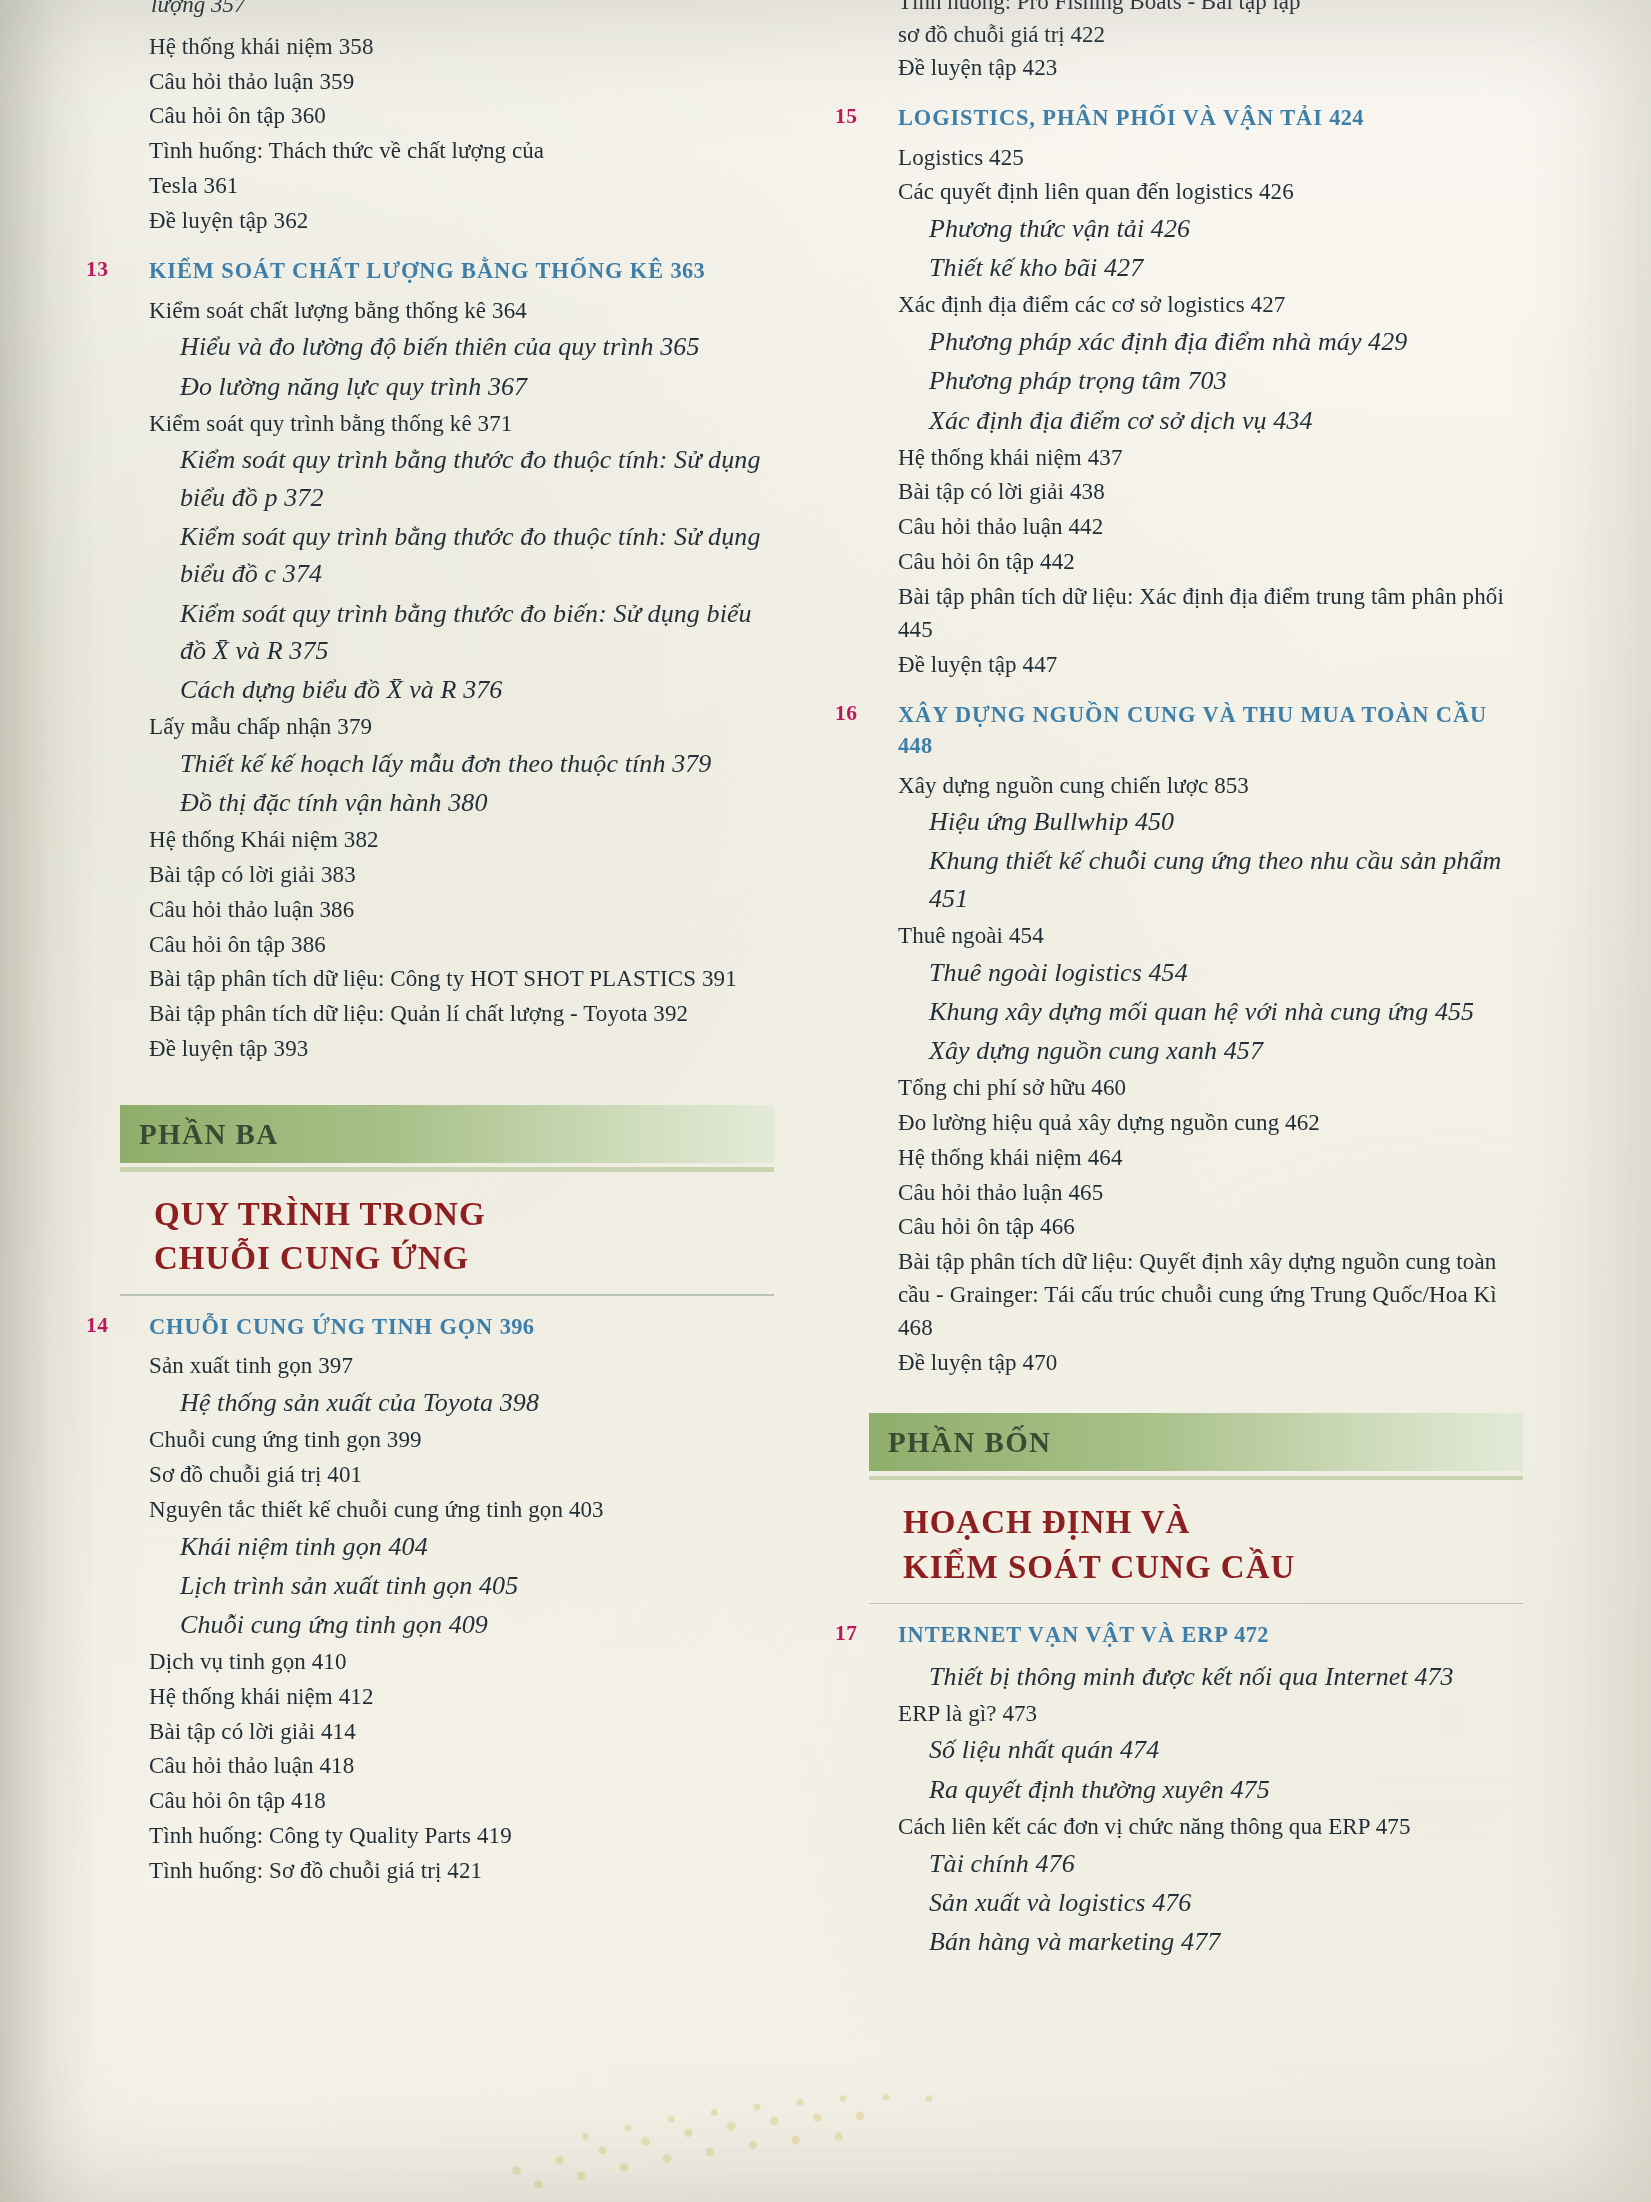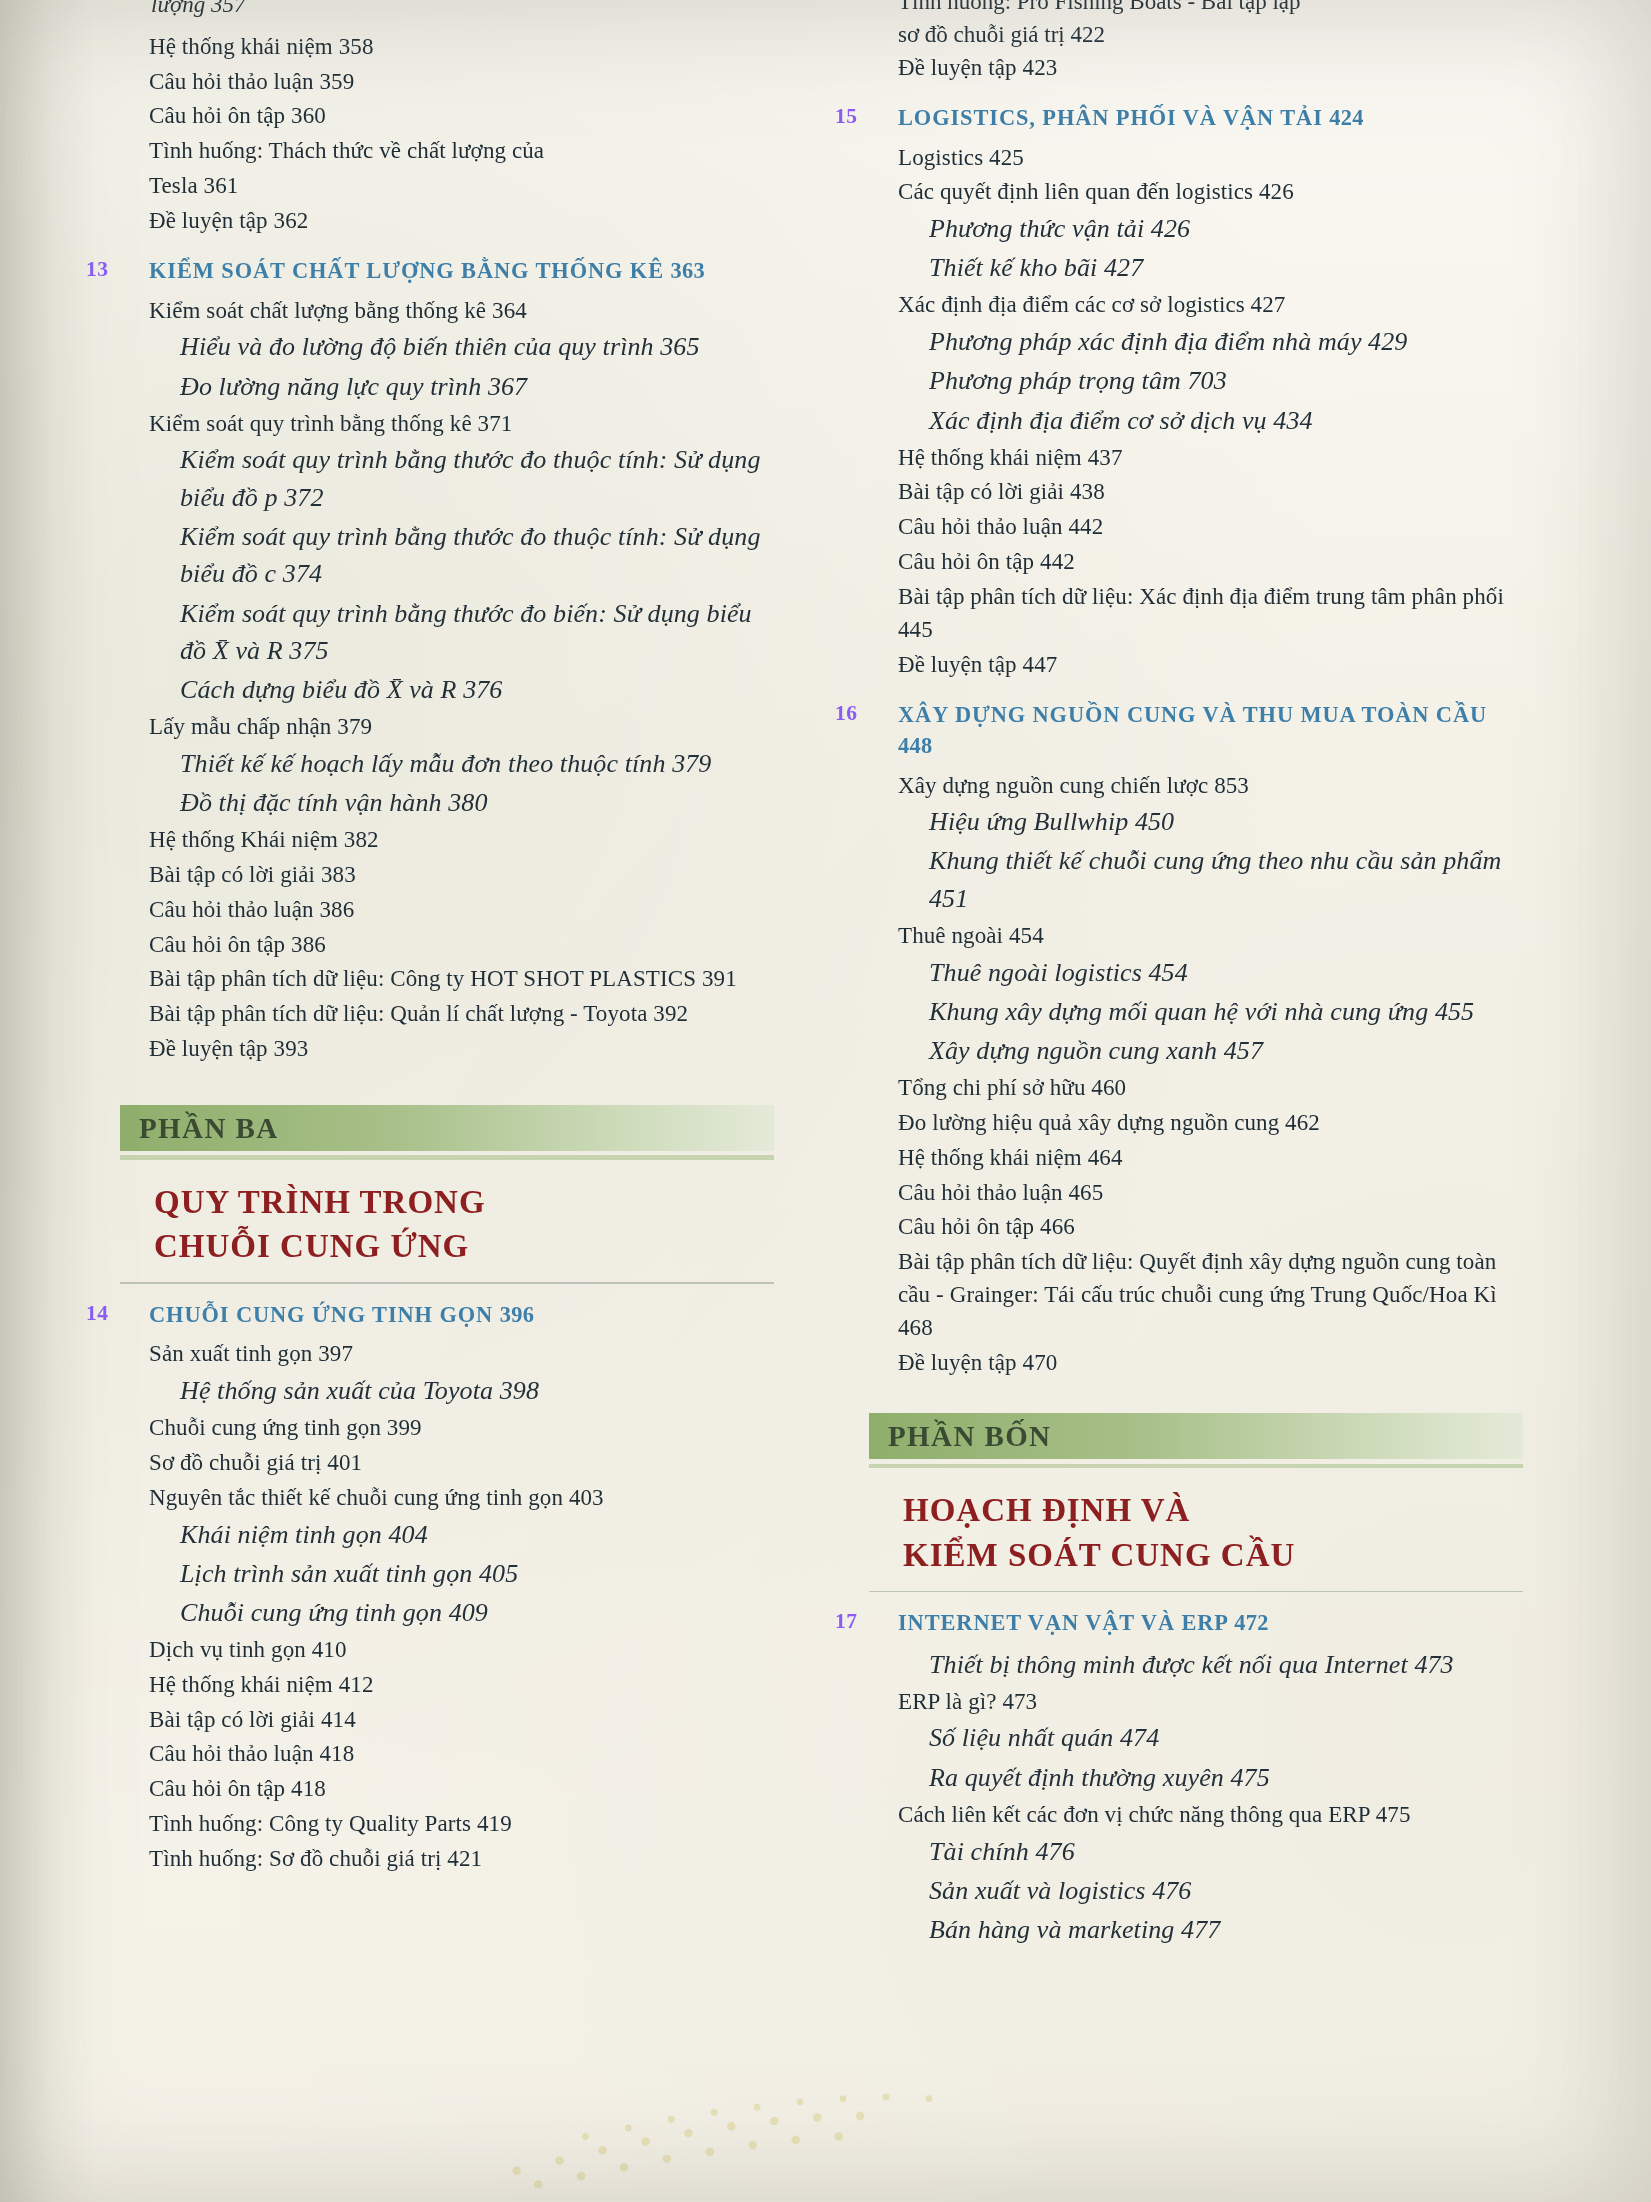--- a/index.html
+++ b/index.html
@@ -74,21 +74,21 @@
     font-size: 26px;
     color: #233039;
   }
   .chapnum {
     position: absolute;
     left: -34px;
     top: 0.9px;
     font-size: 21.5px;
     font-weight: bold;
     font-style: normal;
-    color: #8b5cf6;
+    color: #be185d;
     letter-spacing: 0.4px;
   }
   .chapter {
     position: relative;
     margin: 19px 0 6.9px 0;
     padding-left: 29px;
     min-height: 29px;
   }
   .chapter-title {
     font-size: 22.4px;
@@ -104,21 +104,21 @@
     letter-spacing: 0.3px;
   }
 
   
   .part {
     margin: 40px 0 0 0;
     position: relative;
   }
   .part-band {
     position: relative;
-    height: 46px;
+    height: 58px;
     background: linear-gradient(90deg, #8fae6b 0%, #a8c089 42%, #cfdcbc 78%, #e4ead8 100%);
     display: flex;
     align-items: center;
   }
   .part-band::after {
     content: "";
     position: absolute;
     left: 0; right: 0; bottom: -8.6px;
     height: 4.3px;
     background: #b9cb9f;

